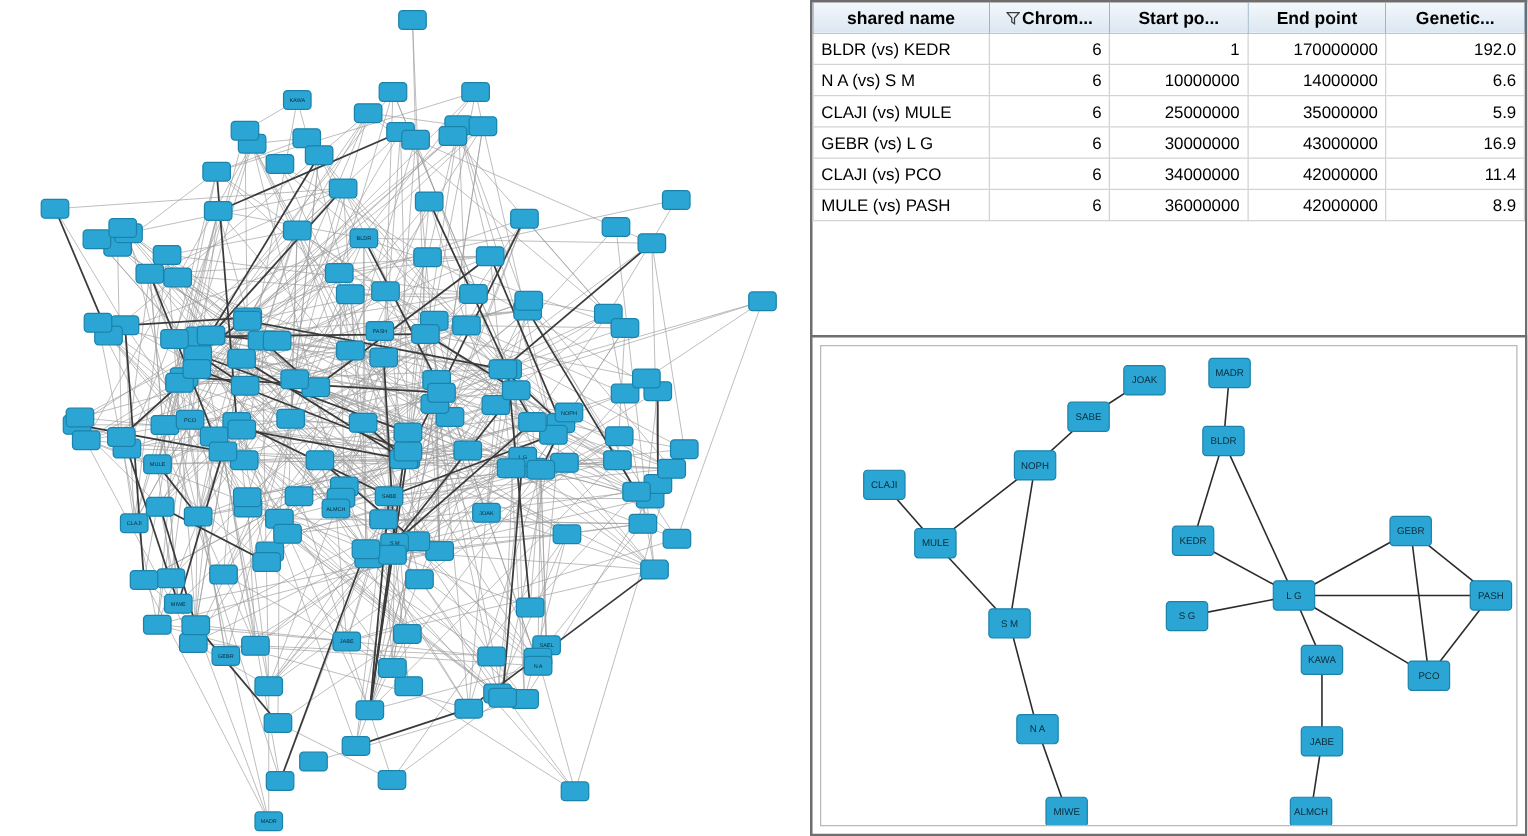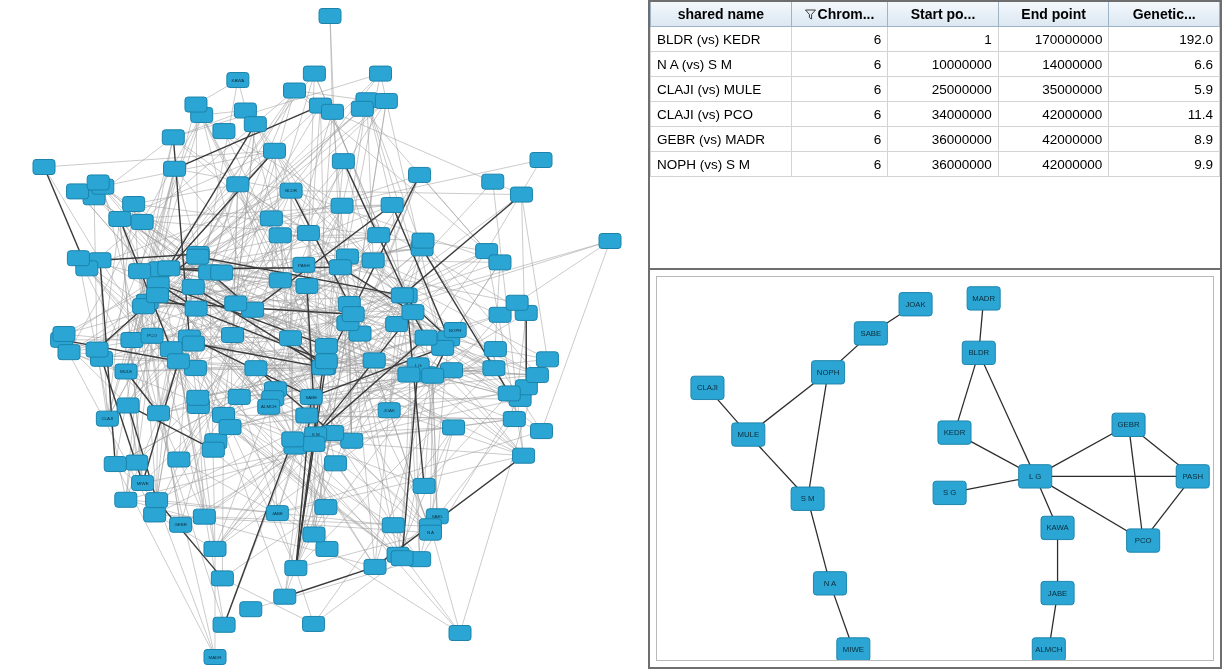--- a/index.html
+++ b/index.html
@@ -1373,39 +1373,39 @@
           <td class="c-num">6.6</td>
         </tr>
         <tr>
           <td class="c-name">CLAJI (vs) MULE</td>
           <td class="c-num">6</td>
           <td class="c-num">25000000</td>
           <td class="c-num">35000000</td>
           <td class="c-num">5.9</td>
         </tr>
         <tr>
+          <td class="c-name">GEBR (vs) L G</td>
+          <td class="c-num">6</td>
+          <td class="c-num">30000000</td>
+          <td class="c-num">43000000</td>
+          <td class="c-num">16.9</td>
+        </tr>
+        <tr>
           <td class="c-name">CLAJI (vs) PCO</td>
           <td class="c-num">6</td>
           <td class="c-num">34000000</td>
           <td class="c-num">42000000</td>
           <td class="c-num">11.4</td>
         </tr>
         <tr>
-          <td class="c-name">GEBR (vs) MADR</td>
+          <td class="c-name">MULE (vs) PASH</td>
           <td class="c-num">6</td>
           <td class="c-num">36000000</td>
           <td class="c-num">42000000</td>
           <td class="c-num">8.9</td>
-        </tr>
-        <tr>
-          <td class="c-name">NOPH (vs) S M</td>
-          <td class="c-num">6</td>
-          <td class="c-num">36000000</td>
-          <td class="c-num">42000000</td>
-          <td class="c-num">9.9</td>
         </tr>
       </tbody>
   </table>
 </div>
 
 <div id="sub-network">
   <div class="inner">
     <svg width="558" height="389" viewBox="0 0 558 400">
       <g id="sub-edges">
           <line x1="258" y1="28" x2="212" y2="58" class="edge" stroke-width="1.3"></line>

